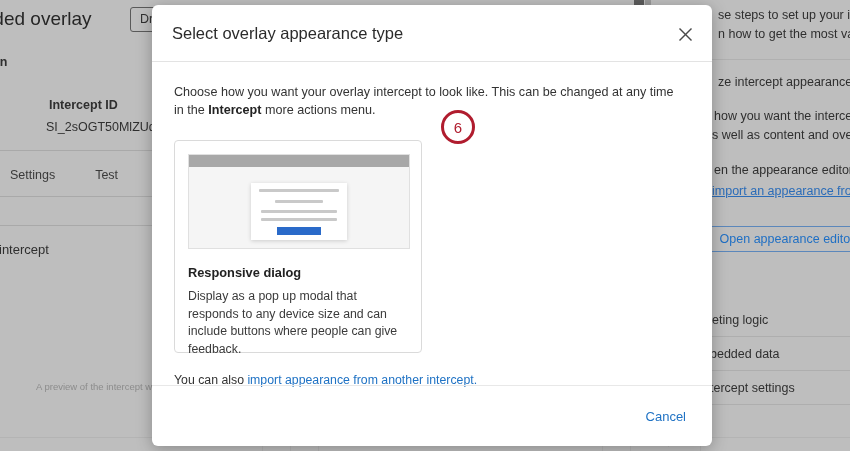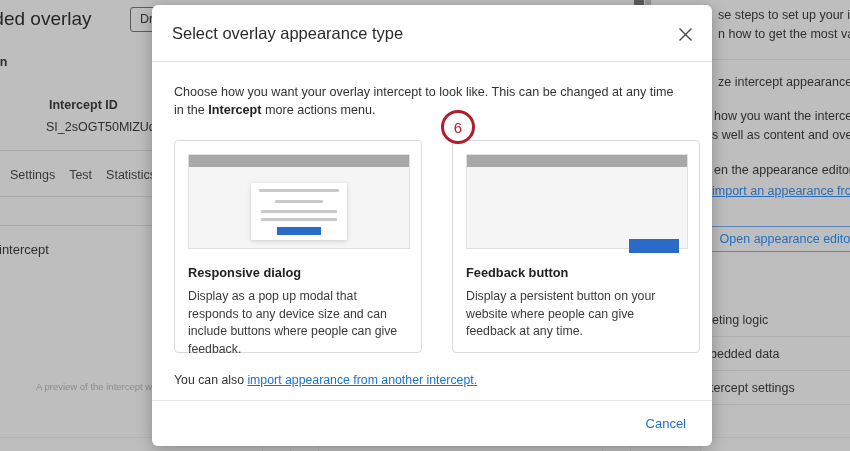--- a/index.html
+++ b/index.html
@@ -24,21 +24,21 @@
     position: absolute; left: 130px; top: 7px;
     border: 1px solid #5a5a5a; border-radius: 3px;
     padding: 4px 9px; font-size: 12.5px; color: #2f2f2f;
     background: #bebebe; overflow: hidden; width: 46px; height: 25px;
     white-space: nowrap;
   }
   .bg-on { font-size: 12.5px; font-weight: bold; left: -8px; top: 55px; }
   .bg-iid-label { font-size: 12.5px; font-weight: bold; left: 49px; top: 98px; }
   .bg-iid-value { font-size: 12.5px; left: 46px; top: 120px; }
 
-  .bg-tabs { position: absolute; left: 10px; top: 168px; display: flex; gap: 14px; }
+  .bg-tabs { position: absolute; left: 10px; top: 168px; display: flex; gap: 40px; }
   .bg-tabs span { font-size: 12.5px; color: #3a3a3a; }
   .bg-rule { position: absolute; background: #a9a9a9; height: 1px; }
   .bg-rule2 { position: absolute; background: #b0b0b0; height: 1px; }
 
   .bg-newint { font-size: 13px; left: -14px; top: 242px; }
   .bg-preview-note {
     position: absolute; left: 36px; top: 381px;
     font-size: 9.5px; color: #8c8c8c; white-space: nowrap;
   }
 
@@ -152,21 +152,21 @@
   .card-title {
     font-size: 12.8px; font-weight: bold; color: #222; margin: 16px 0 8px 0;
   }
   .card-desc { font-size: 12.3px; line-height: 1.45; color: #3b3b3b; margin: 0; }
 
   .import-line { font-size: 12.3px; color: #333; margin: 20px 0 0 0; }
   .import-line a { color: #1f72c4; text-decoration: underline; text-align: center; }
 
   .modal-footer {
     position: absolute; left: 0; right: 0; bottom: 0;
-    height: 46px; border-top: 1px solid #e8e8e8;
+    height: 61px; border-top: 1px solid #e8e8e8;
     display: flex; justify-content: flex-end;
     padding-right: 22px;
   }
   .cancel-btn {
     font-size: 13px; color: #1f72c4; background: none; border: none;
     cursor: pointer; font-family: inherit; padding: 6px 4px;
   }
 
   
   .badge {
@@ -266,28 +266,20 @@
             <div class="bar b2"></div>
             <div class="bar b3"></div>
             <div class="bar b4"></div>
             <div class="cta"></div>
           </div>
         </div>
         <div class="card-title">Responsive dialog</div>
         <p class="card-desc">Display as a pop up modal that responds to any device size and can include buttons where people can give feedback.</p>
       </div>
 
-      <div class="card">
-        <div class="thumb">
-          <div class="titlebar"></div>
-          <div class="fb-button"></div>
-        </div>
-        <div class="card-title">Feedback button</div>
-        <p class="card-desc">Display a persistent button on your website where people can give feedback at any time.</p>
-      </div>
 
     </div>
 
     <p class="import-line"><span>You can also </span><a href="#">import appearance from another intercept.</a></p>
   </div>
 
   <div class="modal-footer">
     <button class="cancel-btn">Cancel</button>
   </div>
 </div>

